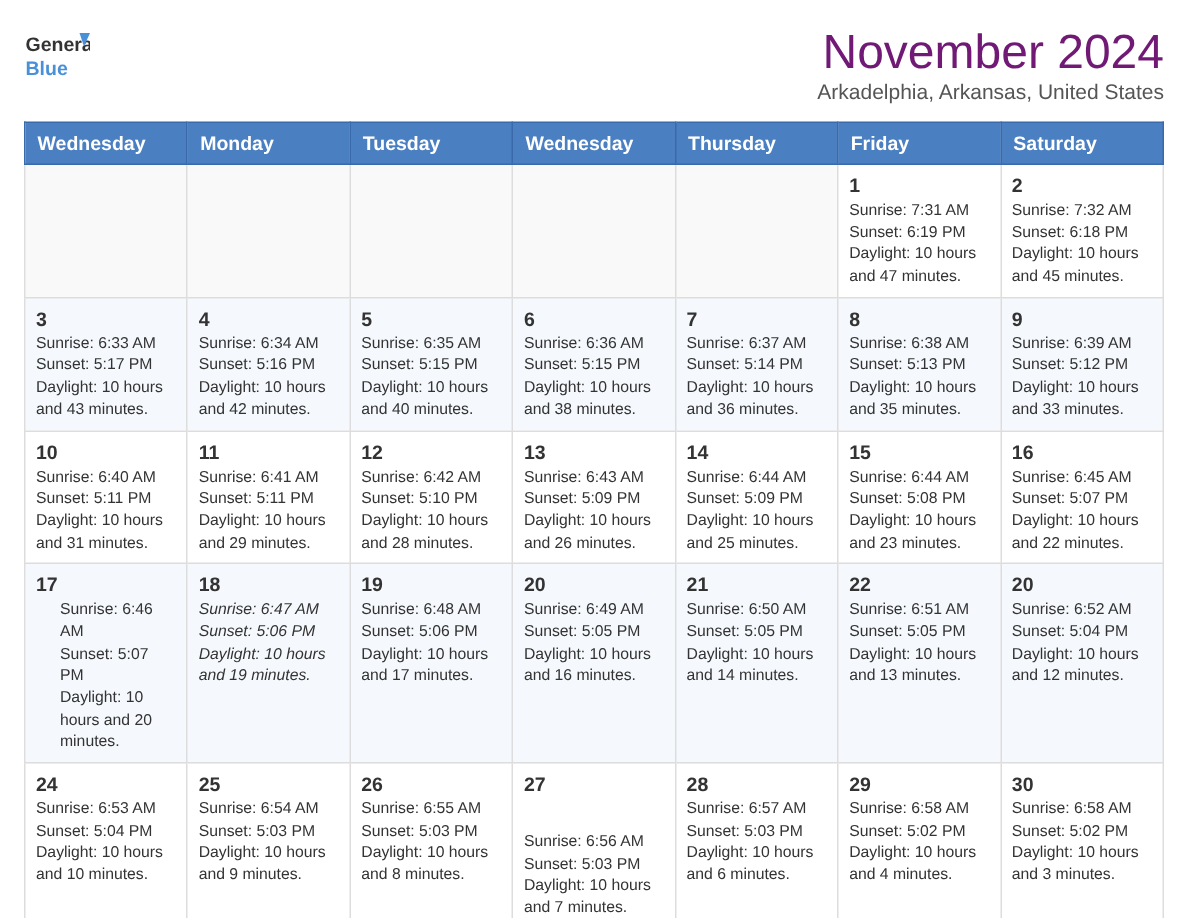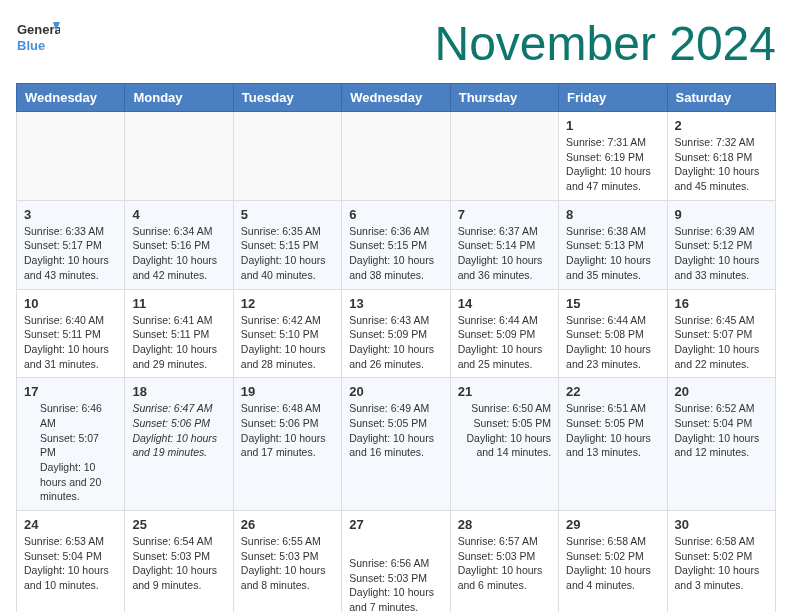--- a/index.html
+++ b/index.html
@@ -18,23 +18,23 @@
     }
     .logo {
       display: flex;
       align-items: center;
       gap: 4px;
     }
     .title-block {
       text-align: right;
     }
     .month-title {
-      font-size: 48px;
+      font-size: 32px;
       font-weight: normal;
-      color: #0f766e;
+      color: #701a75;
     }
     .location {
       font-size: 14px;
       color: #555;
     }
     .calendar {
       width: 100%;
       border-collapse: collapse;
     }
     .calendar th {
@@ -83,20 +83,21 @@
 <div class="header">
   <div class="logo">
   <svg width="44" height="44" viewBox="0 0 44 44" xmlns="http://www.w3.org/2000/svg">
     <text x="1" y="18" font-size="13" font-weight="bold" font-family="Arial,sans-serif" fill="#333">General</text>
     <text x="1" y="34" font-size="13" font-weight="bold" font-family="Arial,sans-serif" fill="#4a90d9">Blue</text>
     <polygon points="37,6 44,6 40,15" fill="#4a90d9"></polygon>
   </svg>
 </div>
   <div class="title-block">
     <div class="month-title">November 2024</div>
+    <div class="location">Arkadelphia, Arkansas, United States</div>
   </div>
 </div>
 
 <table class="calendar">
   <thead>
     <tr>
     <th>Wednesday</th>
         <th>Monday</th>
         <th>Tuesday</th>
         <th>Wednesday</th>
@@ -233,21 +234,21 @@
 Daylight: 10 hours and 17 minutes.</div>
         </td>
         <td>
           <span class="day-num">20</span>
           <div class="day-info" style="white-space: pre-line;">Sunrise: 6:49 AM
 Sunset: 5:05 PM
 Daylight: 10 hours and 16 minutes.</div>
         </td>
         <td>
           <span class="day-num">21</span>
-          <div class="day-info" style="white-space: pre-line; text-align: right;">Sunrise: 6:50 AM
+          <div class="day-info" style="white-space: pre-line;">Sunrise: 6:50 AM
 Sunset: 5:05 PM
 Daylight: 10 hours and 14 minutes.</div>
         </td>
         <td>
           <span class="day-num">22</span>
           <div class="day-info" style="white-space: pre-line;">Sunrise: 6:51 AM
 Sunset: 5:05 PM
 Daylight: 10 hours and 13 minutes.</div>
         </td>
         <td>

